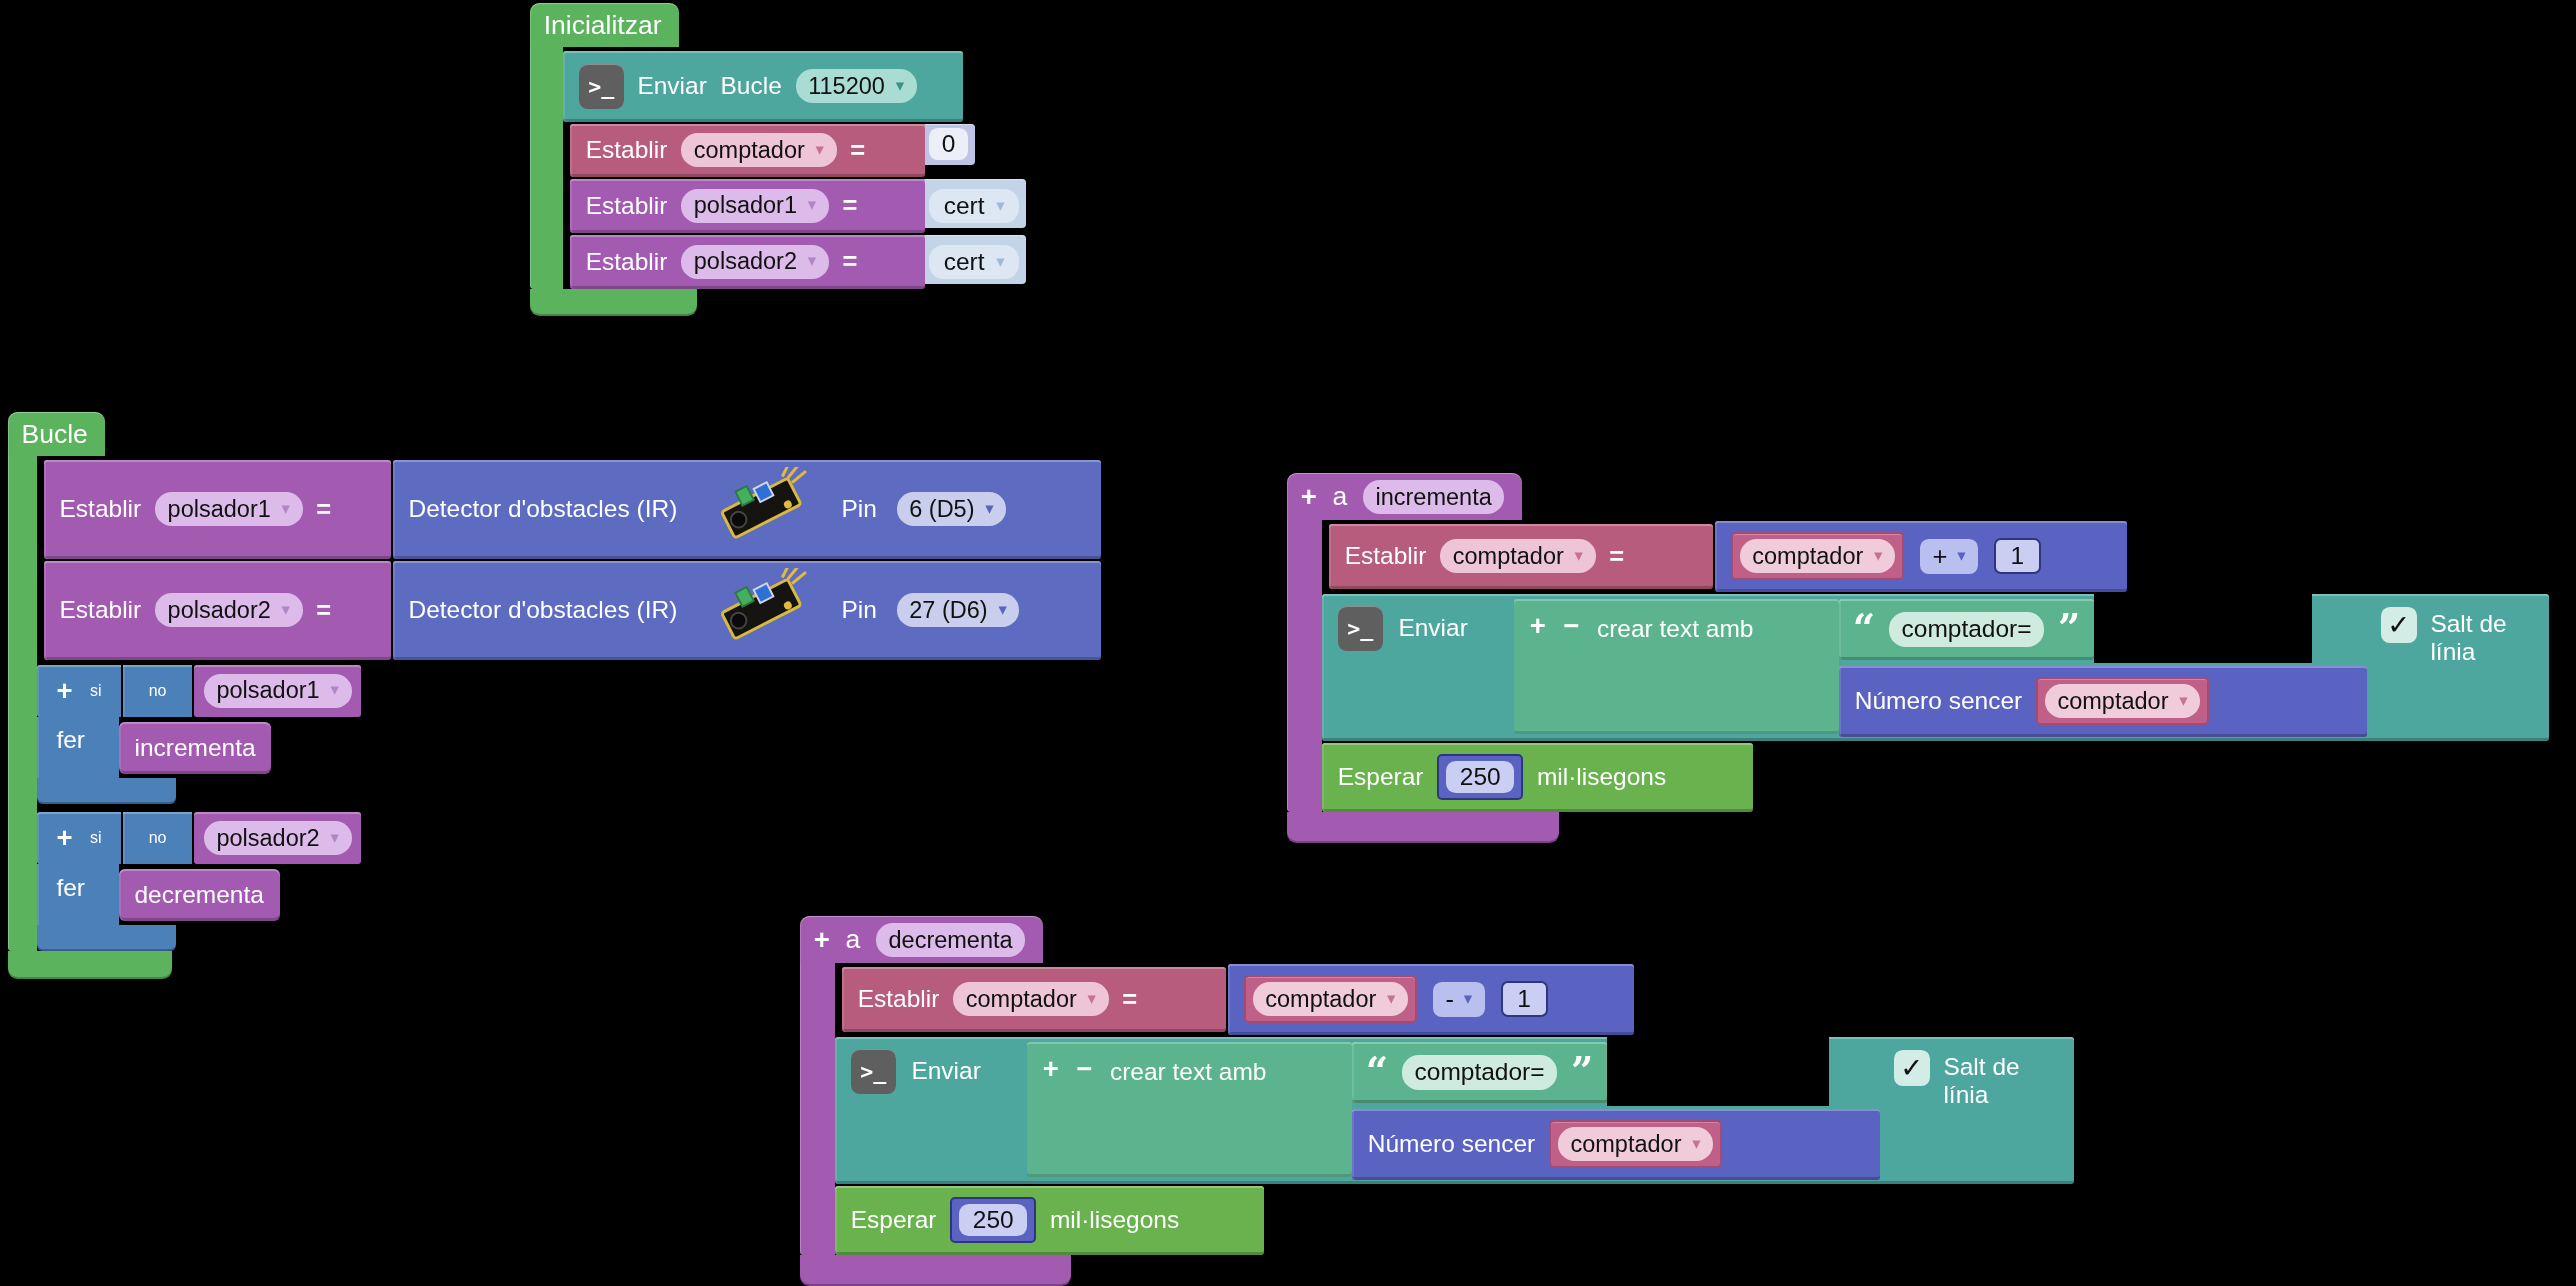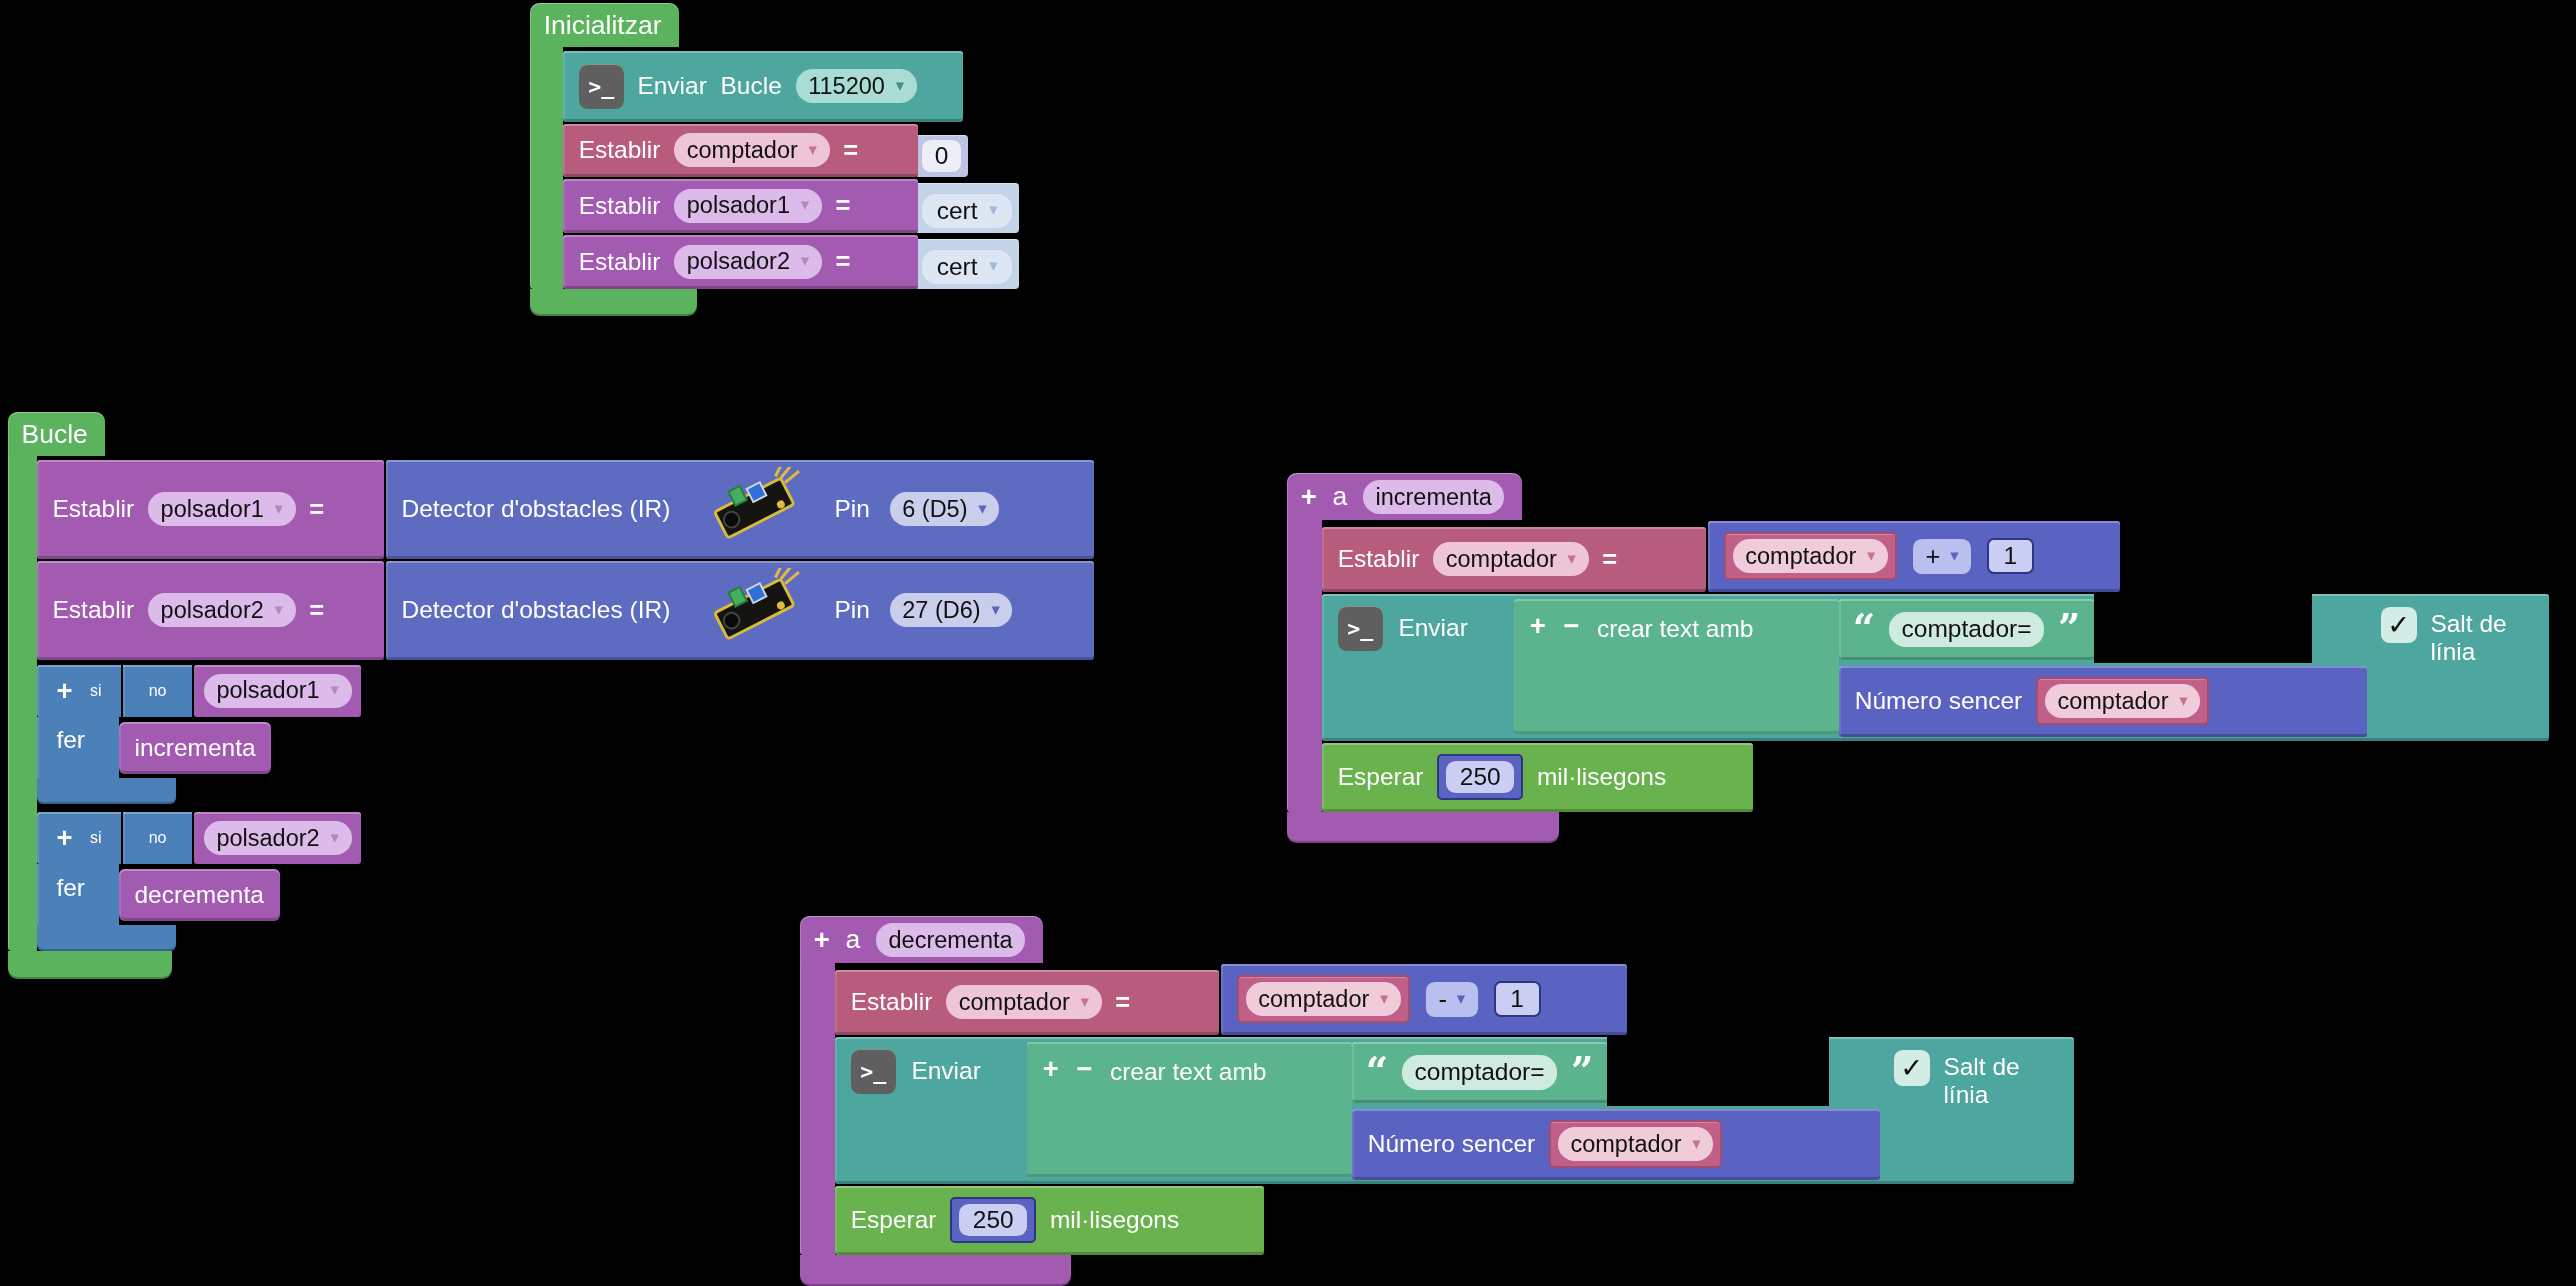--- a/index.html
+++ b/index.html
@@ -34,21 +34,21 @@
   .foot{box-shadow:inset 0 -2px 0 rgba(0,0,0,.25);}
   .green-bg{background:var(--green);}
   .purple-bg{background:var(--purple);}
 
   .b{
     display:flex; align-items:center; gap:13.7px; padding:0 15.7px; font-size:24.5px;
     border-radius:2.9px; position:relative;
     box-shadow:inset 0 2px 0 rgba(255,255,255,.28), inset 2px 0 0 rgba(255,255,255,.12),
                inset 0 -2.9px 0 rgba(0,0,0,.22);
   }
-  .row{display:flex; align-items:flex-end;}
+  .row{display:flex; align-items:flex-start;padding-left:7px;}
   .field{
     background:#fff; color:#111; border-radius:16.7px; padding:2.9px 12.7px; font-size:23.5px;
     display:inline-flex; align-items:center; gap:10.8px; line-height:1.2; white-space:nowrap;
   }
   .arrow{font-size:16.7px; line-height:1;}
   .term-icon{
     flex:0 0 auto; width:45px; height:45px; background:var(--icongray); border-radius:8.8px;
     display:flex; align-items:center; justify-content:center;
     font-family:"DejaVu Sans Mono","Liberation Mono",monospace; font-weight:bold; font-size:21.6px; color:#fff;
     box-shadow:inset 0 1px 0 rgba(255,255,255,.3);

